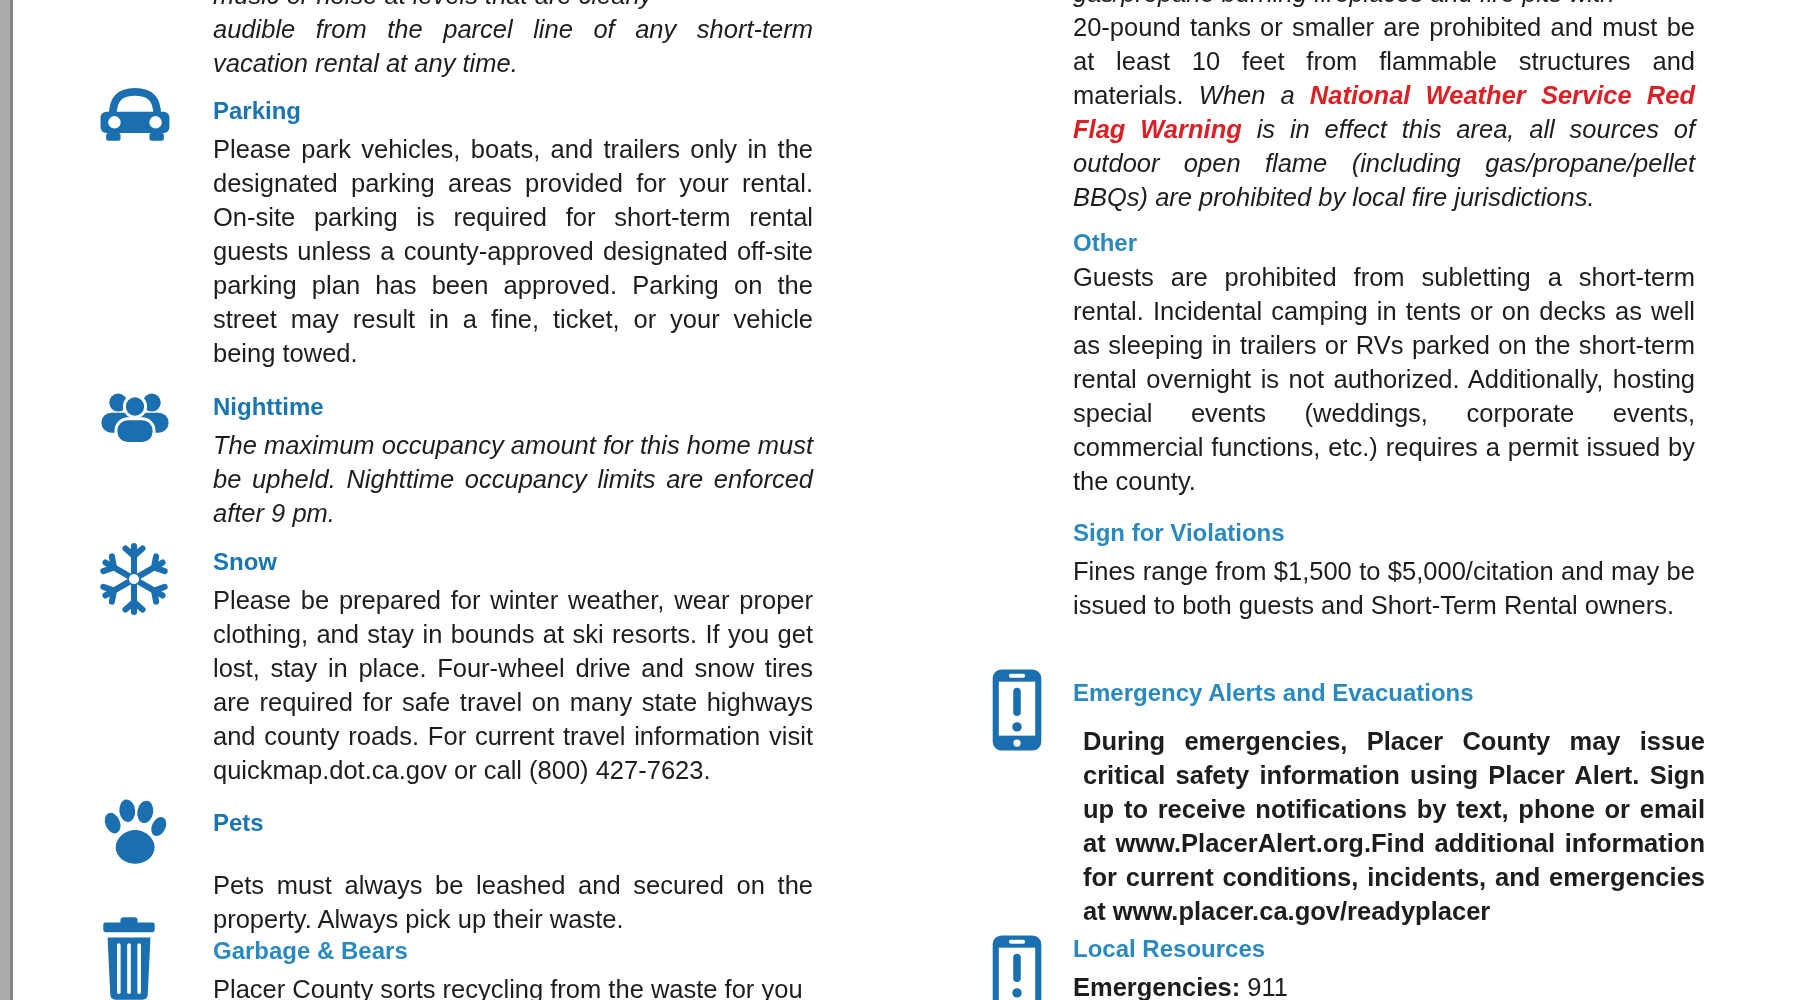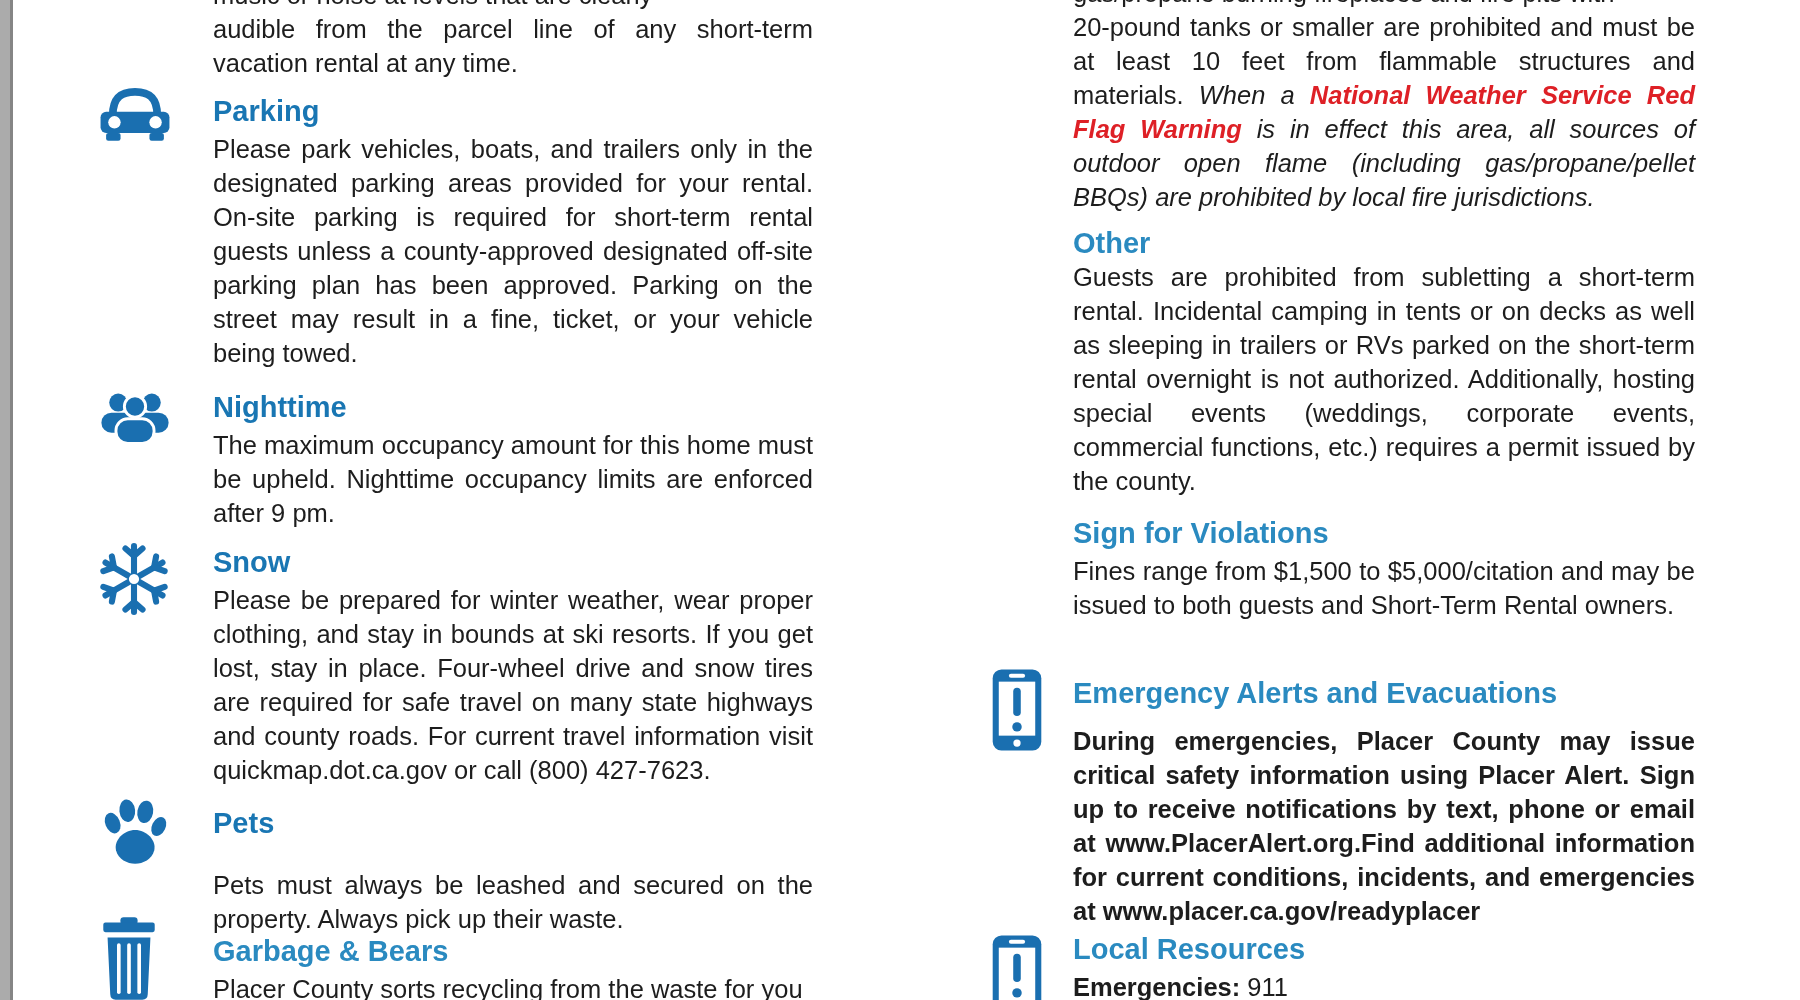--- a/index.html
+++ b/index.html
@@ -20,57 +20,57 @@
   .i-paw{left:98px;top:796px;width:72px;height:70px;}
   .i-trash{left:99px;top:915px;width:60px;height:90px;}
   .i-phone1{left:990px;top:668px;width:54px;height:84px;}
   .i-phone2{left:990px;top:934px;width:54px;height:84px;}
   .icon-box svg{width:100%;height:100%;}
 
   
   .tl{position:absolute;left:213px;width:600px;}
   .tr{position:absolute;left:1073px;width:622px;}
 
-  .h{font-weight:bold;font-size:29px;line-height:34px;margin:0;}
+  .h{font-weight:bold;font-size:24px;line-height:34px;margin:0;}
   .h-left{color:var(--c-heading_left,#1976b3);}
   .h-right{color:var(--c-heading_right,#2a8ac0);}
 
   .b{font-size:25.5px;line-height:34px;margin:0;text-align:justify;color:var(--c-body,#1d1d1d);}
   .b.single{text-align:left;}
-  .it{}
+  .it{font-style:italic;}
   .bold{font-weight:bold;}
   .clip-line{white-space:nowrap;overflow:visible;}
 
   
   .s-regular{font-style:normal;font-weight:normal;}
   .s-italic{font-style:italic;}
   .s-red-bold-italic{font-style:italic;font-weight:bold;color:var(--c-red,#de2026);}
 
   
   .p-intro-clip{top:-22px;}
   .p-intro{top:12px;}
   .p-parking-h{top:94px;}
   .p-parking-b{top:132px;}
   .p-occ-h{top:390px;}
-  .p-occ-b{top:428px;}
+  .p-occ-b{top:428px;font-style:italic;}
   .p-snow-h{top:545px;}
   .p-snow-b{top:583px;}
   .p-pets-h{top:806px;}
   .p-pets-b{top:844px;margin-top:24px;}
   .p-garb-h{top:934px;}
   .p-garb-b{top:972px;}
 
   .p-fire-clip{top:-24px;}
   .p-fire{top:10px;}
   .p-other-h{top:226px;}
   .p-other-b{top:260px;}
   .p-fines-h{top:516px;}
   .p-fines-b{top:554px;}
   .p-emer-h{top:676px;}
-  .p-emer-b{top:724px;}
+  .p-emer-b{top:724px;margin-left:10px;}
   .p-local-h{top:932px;}
   .p-local-b{top:970px;}
 </style>
 </head>
 <body>
 
 <div class="scan-edge"></div>
 <div class="scan-edge-line"></div>
 
 <div class="tl clip-line it b p-intro-clip">music or noise at levels that are clearly</div>

